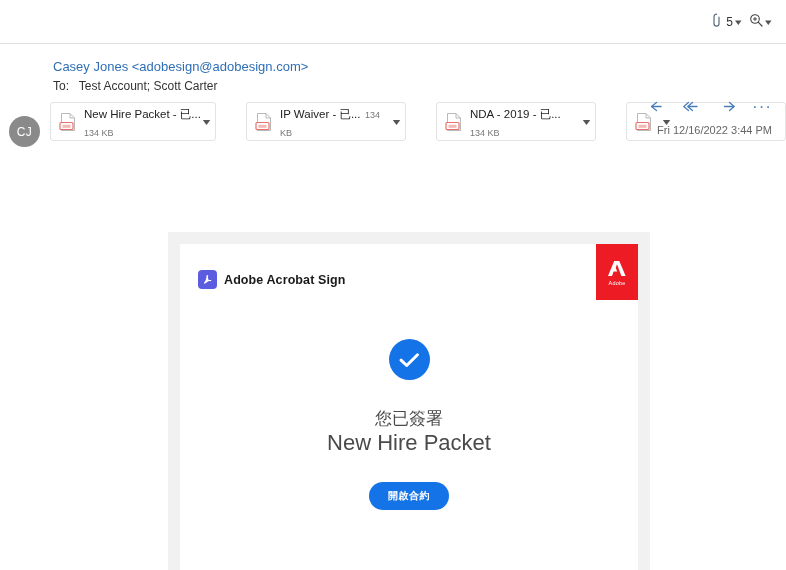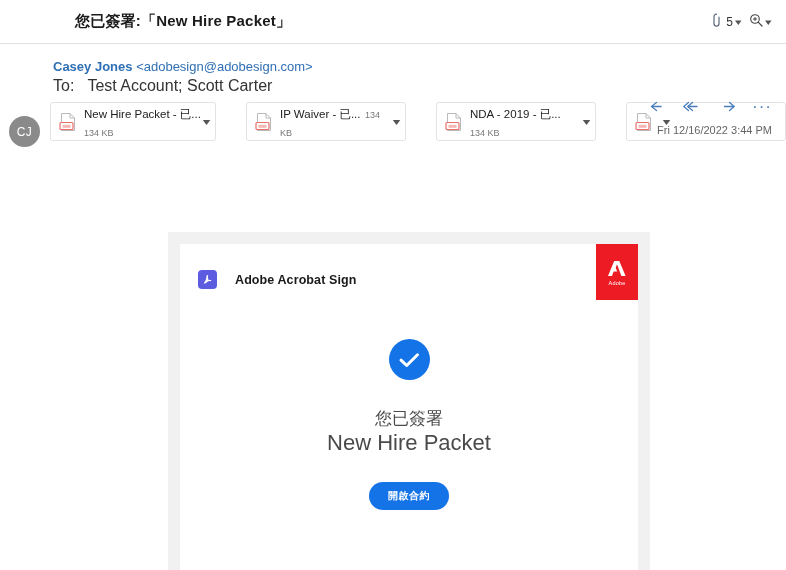--- a/index.html
+++ b/index.html
@@ -86,29 +86,29 @@
   .sender-lines {
     margin-left: 41px;
   }
   .sender-name-row {
     font-size: 13px;
     color: #2f6fb5;
     line-height: 17px;
     white-space: nowrap;
   }
   .sender-name {
-    font-weight: bold;
+    font-weight: normal;
     color: #2f6fb5;
   }
   .sender-email {
     color: #2f6fb5;
   }
   .recipient-row {
     margin-top: 3px;
-    font-size: 16px;
+    font-size: 12px;
     color: #333333;
     line-height: 16px;
     white-space: nowrap;
   }
   .recipient-label {
     color: #333;
   }
   .reply-icons {
     position: absolute;
     right: 14px;
@@ -207,21 +207,21 @@
   .card-header {
     position: relative;
     height: 70px;
   }
   .sign-brand {
     position: absolute;
     left: 18px;
     top: 26px;
     display: flex;
     align-items: center;
-    gap: 18px;
+    gap: 7px;
   }
   .acrobat-badge {
     width: 19px;
     height: 19px;
     border-radius: 4px;
     background: #5c5ce0;
     display: flex;
     align-items: center;
     justify-content: center;
   }
@@ -291,21 +291,20 @@
     font-family: "Liberation Sans", "DejaVu Sans", sans-serif;
     font-weight: bold;
     cursor: pointer;
     letter-spacing: 0.5px;
   }
 </style>
 </head>
 <body>
 
 <div class="subject-bar">
-  <div class="subject-text">您已簽署:「New Hire Packet」</div>
 
   <div class="subject-tools">
     <div class="tool-group">
       <span>
         <svg width="13" height="15" viewBox="0 0 13 15">
           <path d="M6.5 1.2 C5 1.2 4 2.3 4 3.7 L4 10.6 C4 12.1 5.1 13.2 6.5 13.2 C7.9 13.2 9 12.1 9 10.6 L9 4.2" fill="none" stroke="#5b6a7a" stroke-width="1.2" stroke-linecap="round"></path>
         </svg>
       </span>
       <span class="attach-count">5</span>
       <span class="chev">▾</span>

